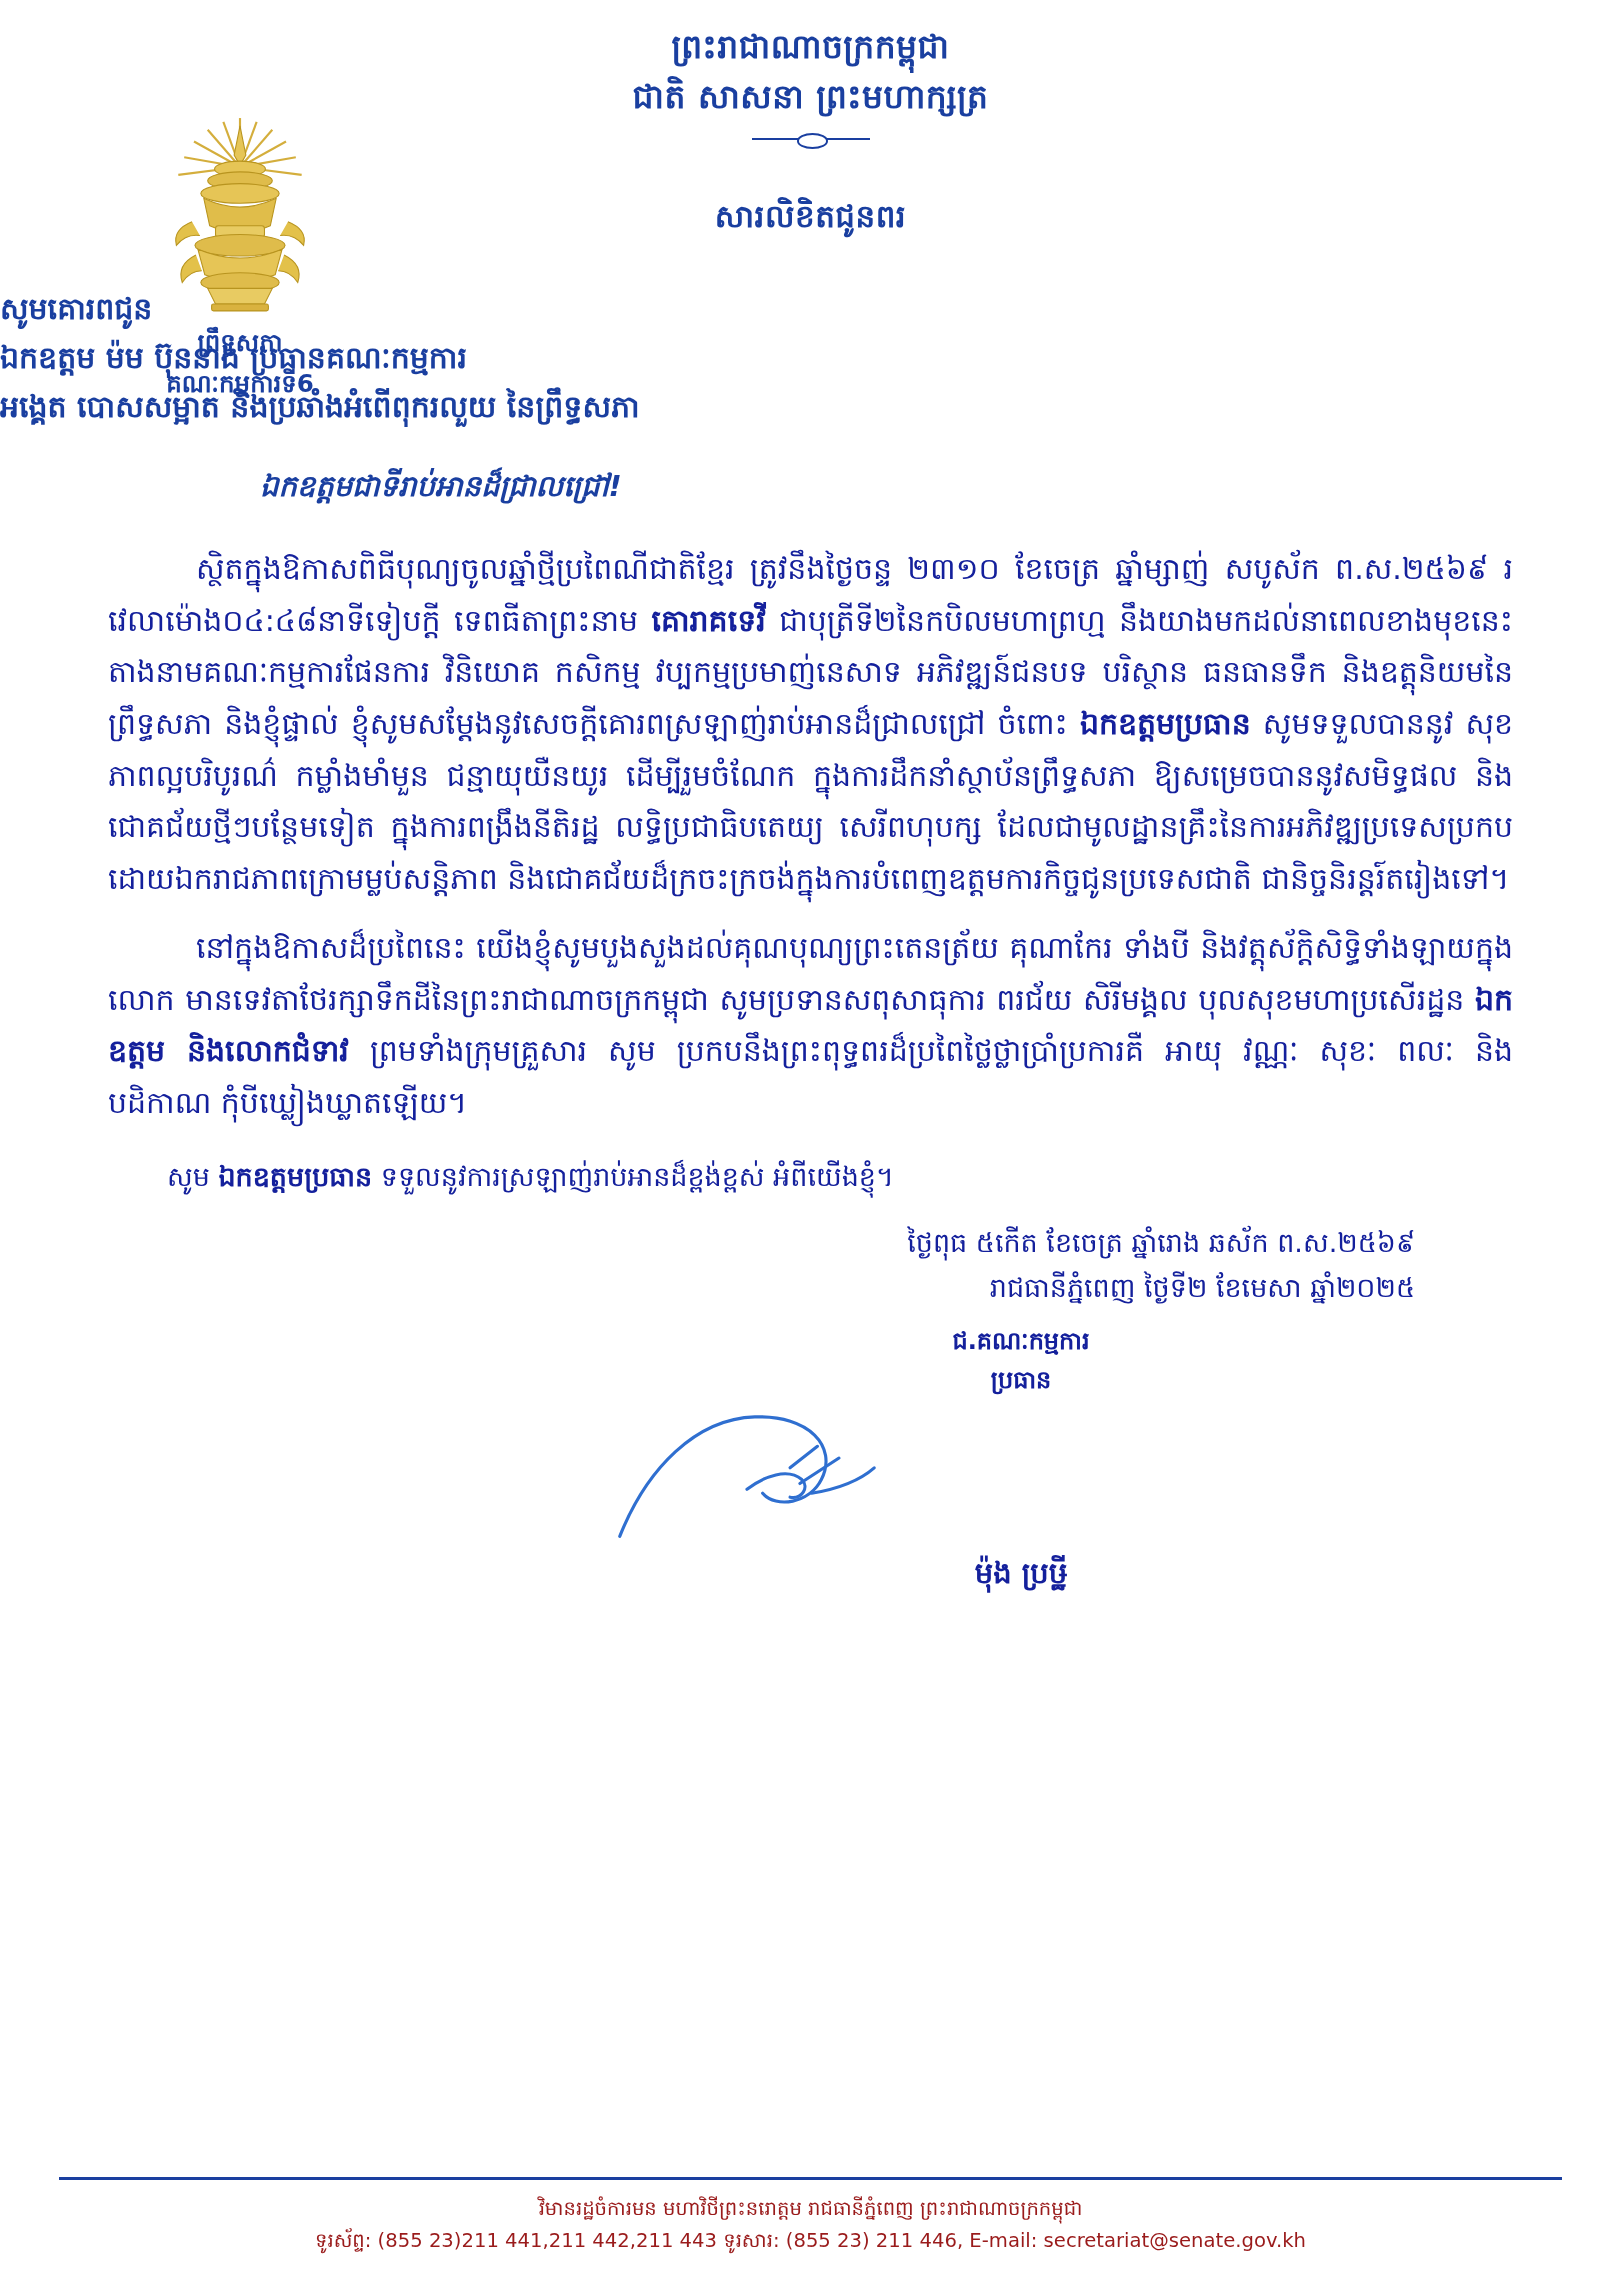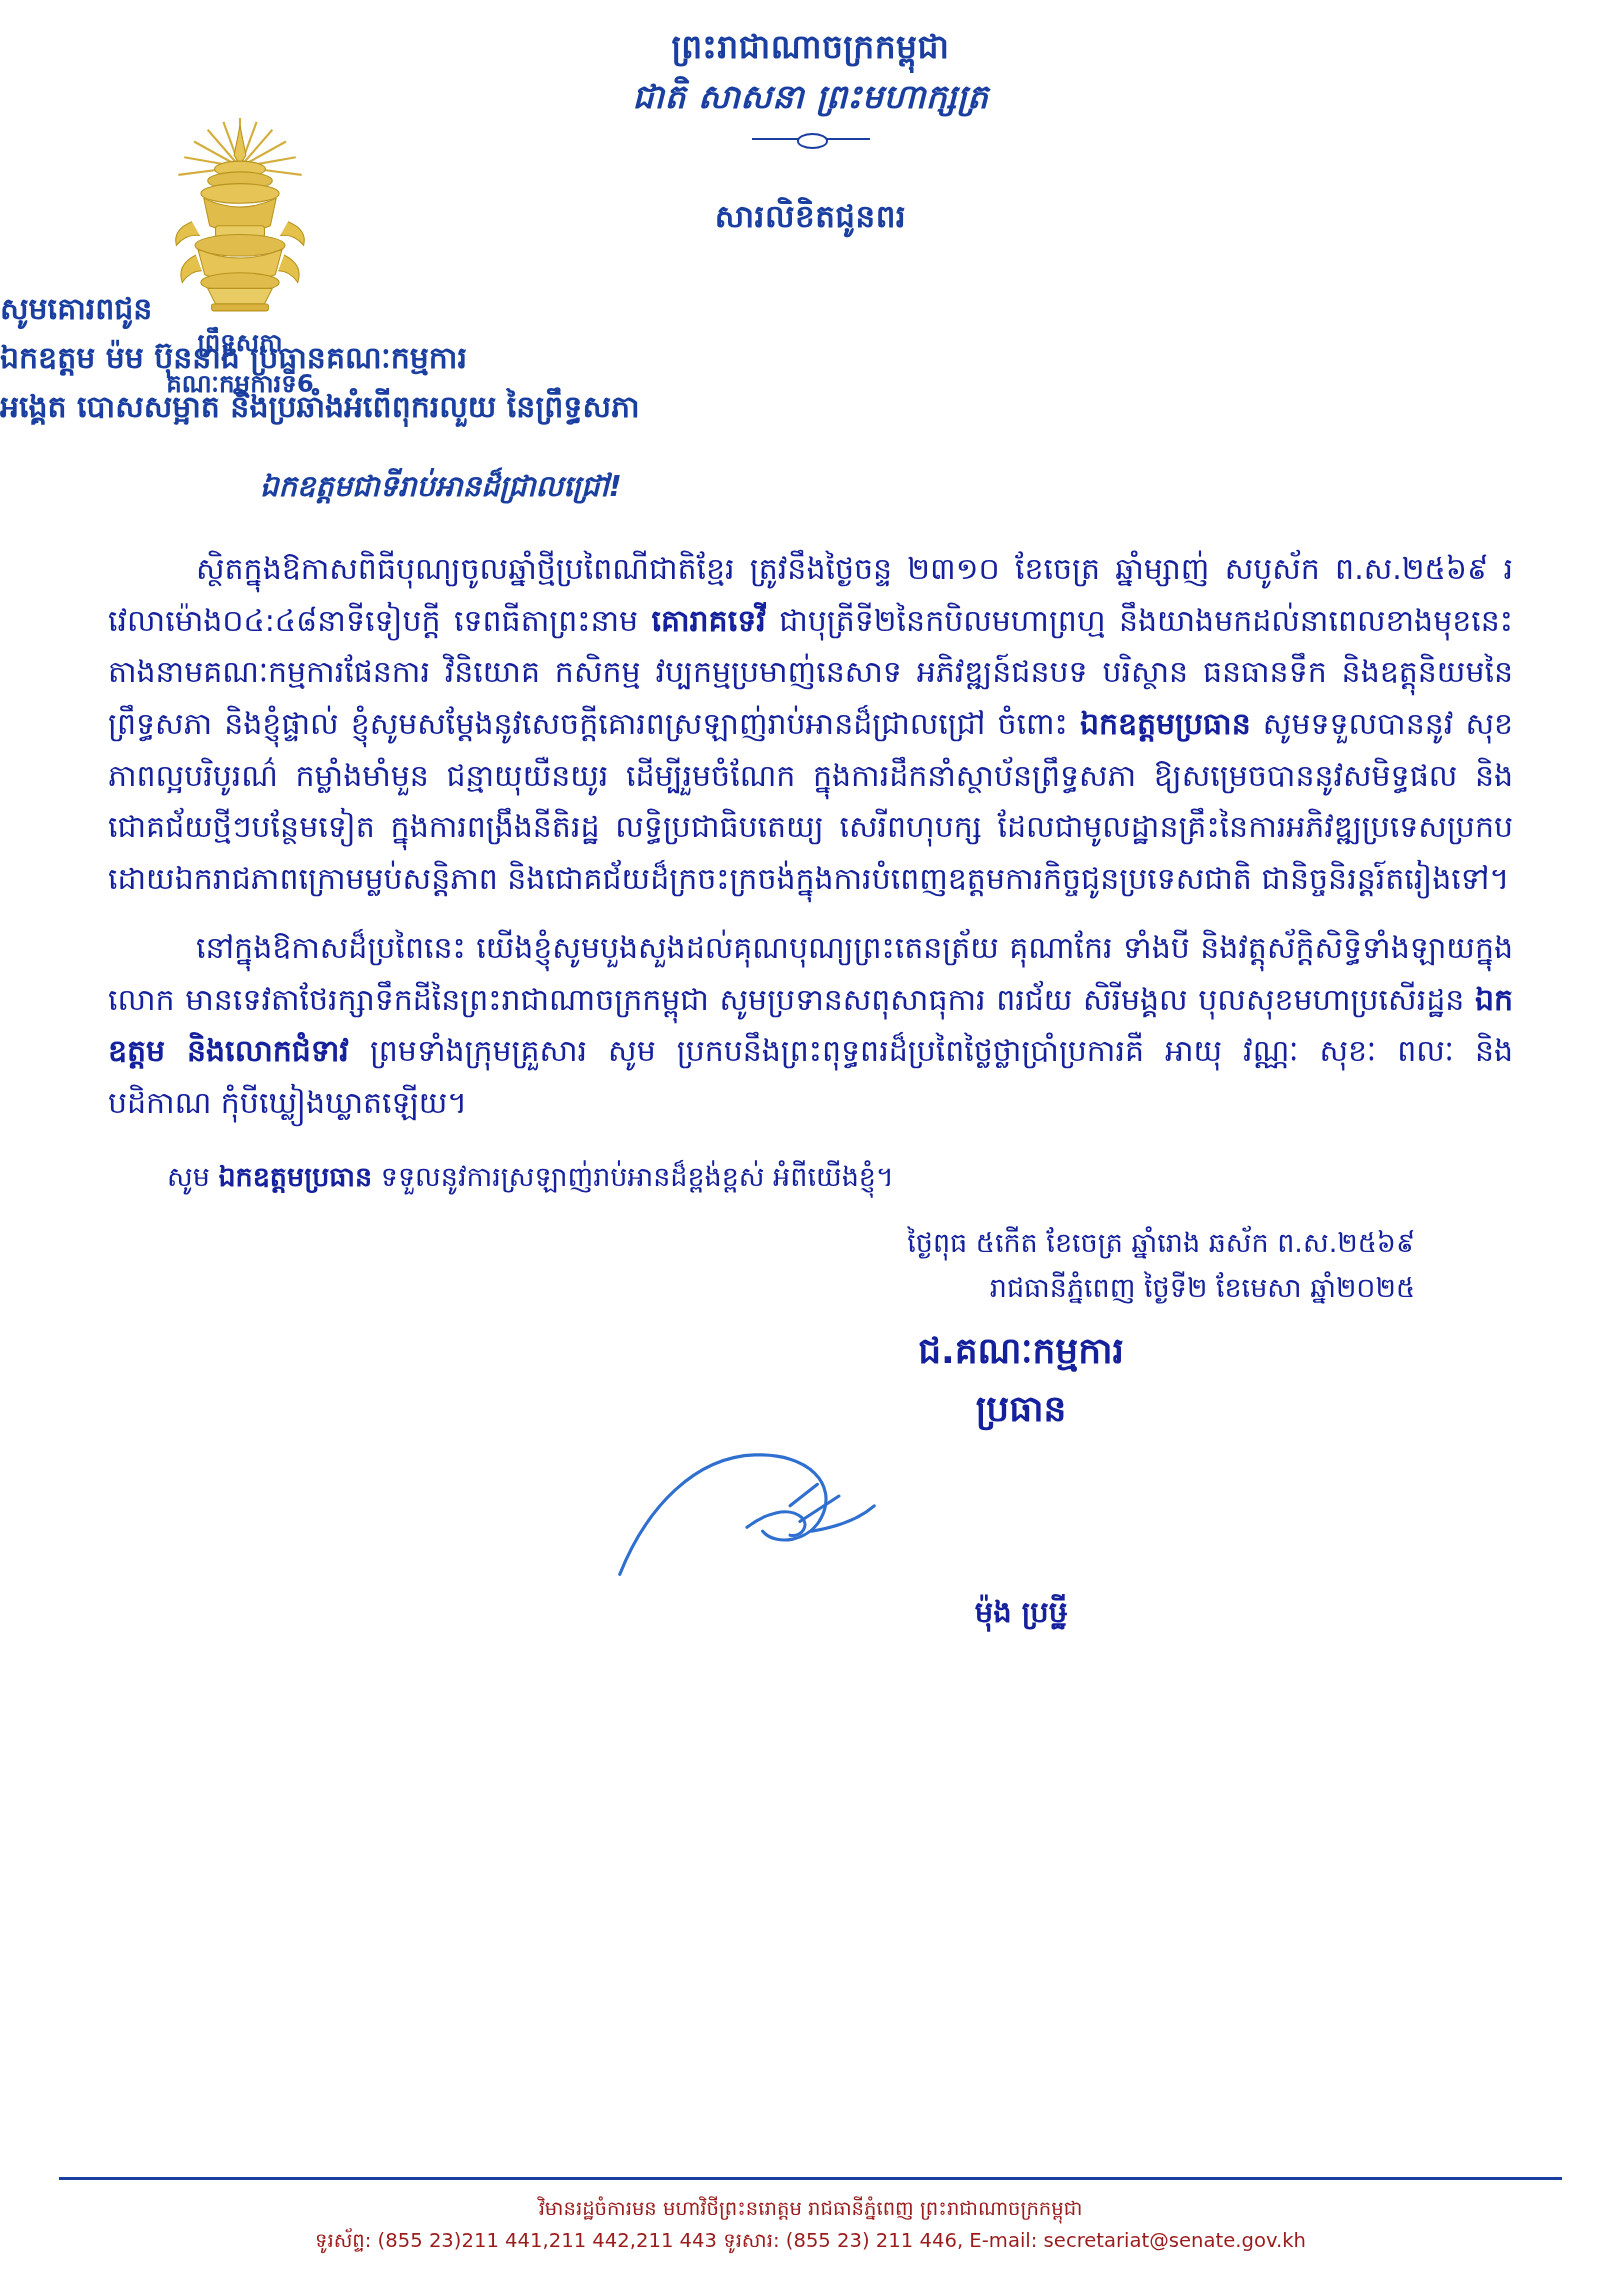--- a/index.html
+++ b/index.html
@@ -30,21 +30,20 @@
     font-weight: bold;
     line-height: 1.5;
     letter-spacing: 0.5px;
   }
   .motto-line {
     color: #1a3fa0;
     font-size: 33px;
     font-weight: bold;
     line-height: 1.5;
     letter-spacing: 0.5px;
-    font-style: italic;
   }
   .divider-ornament {
     margin: 9.8px auto 0 auto;
     width: 118px;
     height: 15.7px;
     position: relative;
   }
   .divider-ornament:before {
     content: "";
     position: absolute;
@@ -137,21 +136,21 @@
     padding-right: 206px;
     color: #14209c;
     font-size: 27px;
     line-height: 1.65;
   }
   .signer-block {
     margin-top: 11.8px;
     text-align: center;
     padding-left: 421px;
     color: #14209c;
-    font-size: 36px;
+    font-size: 24px;
     font-weight: bold;
     line-height: 1.6;
   }
   .signature-area {
     position: relative;
     height: 172px;
     padding-left: 421px;
   }
   .signature-svg {
     position: absolute;

